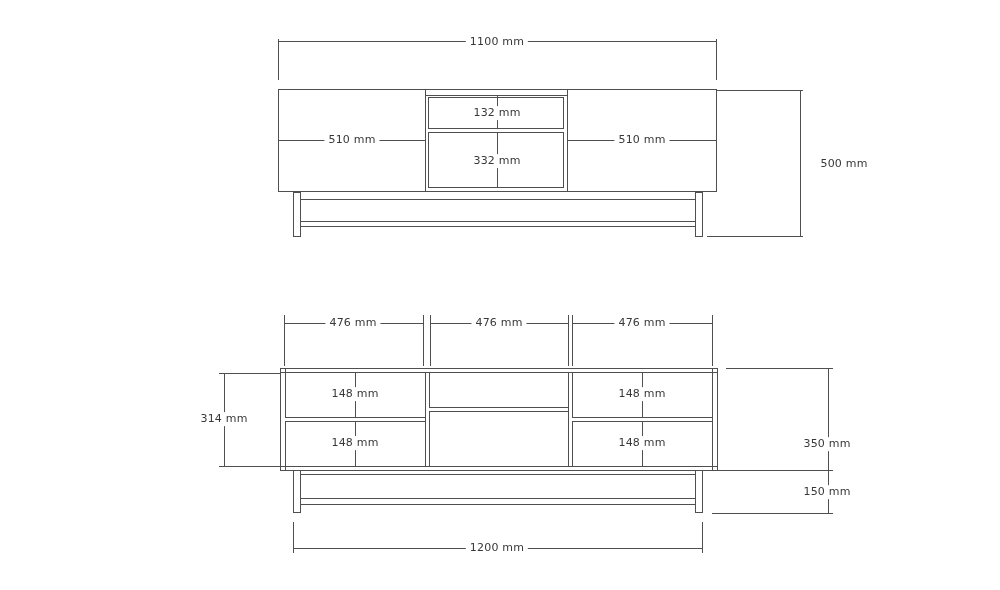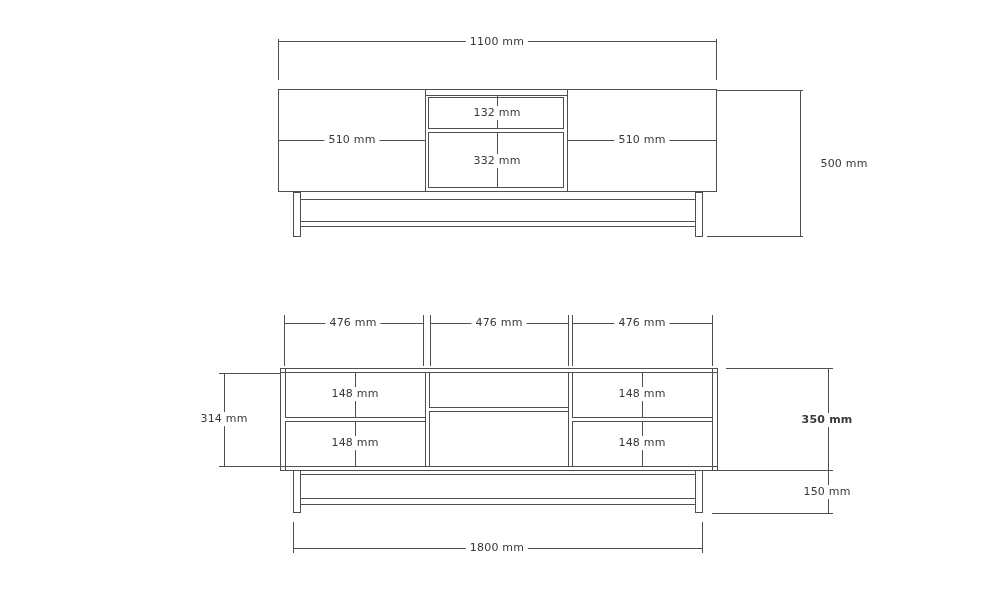--- a/index.html
+++ b/index.html
@@ -103,23 +103,23 @@
 
     <div class="hl" style="left:299px;top:474px;width:398px;"></div>
     <div class="band" style="left:299px;top:498px;width:398px;height:7px;"></div>
     <div class="box" style="left:293px;top:470px;width:8px;height:43px;"></div>
     <div class="box" style="left:695px;top:470px;width:8px;height:43px;"></div>
 
     <div class="hl" style="left:726px;top:368px;width:107px;"></div>
     <div class="hl" style="left:708px;top:470px;width:125px;"></div>
     <div class="hl" style="left:712px;top:513px;width:121px;"></div>
     <div class="vl" style="left:828px;top:368px;height:102px;"></div>
-    <span class="lbl" style="left:827px;top:420px;font-weight:bold;">350 mm</span>
+    <span class="lbl" style="left:827px;top:444px;">350 mm</span>
     <div class="vl" style="left:828px;top:470px;height:43px;"></div>
     <span class="lbl" style="left:827px;top:492px;">150 mm</span>
 
     <div class="vl" style="left:293px;top:522px;height:31px;"></div>
     <div class="vl" style="left:702px;top:522px;height:31px;"></div>
     <div class="hl" style="left:293px;top:548px;width:410px;"></div>
-    <span class="lbl" style="left:497px;top:548px;">1800 mm</span>
+    <span class="lbl" style="left:497px;top:548px;">1200 mm</span>
   </div>
 
 </div>
 
 </body></html>

